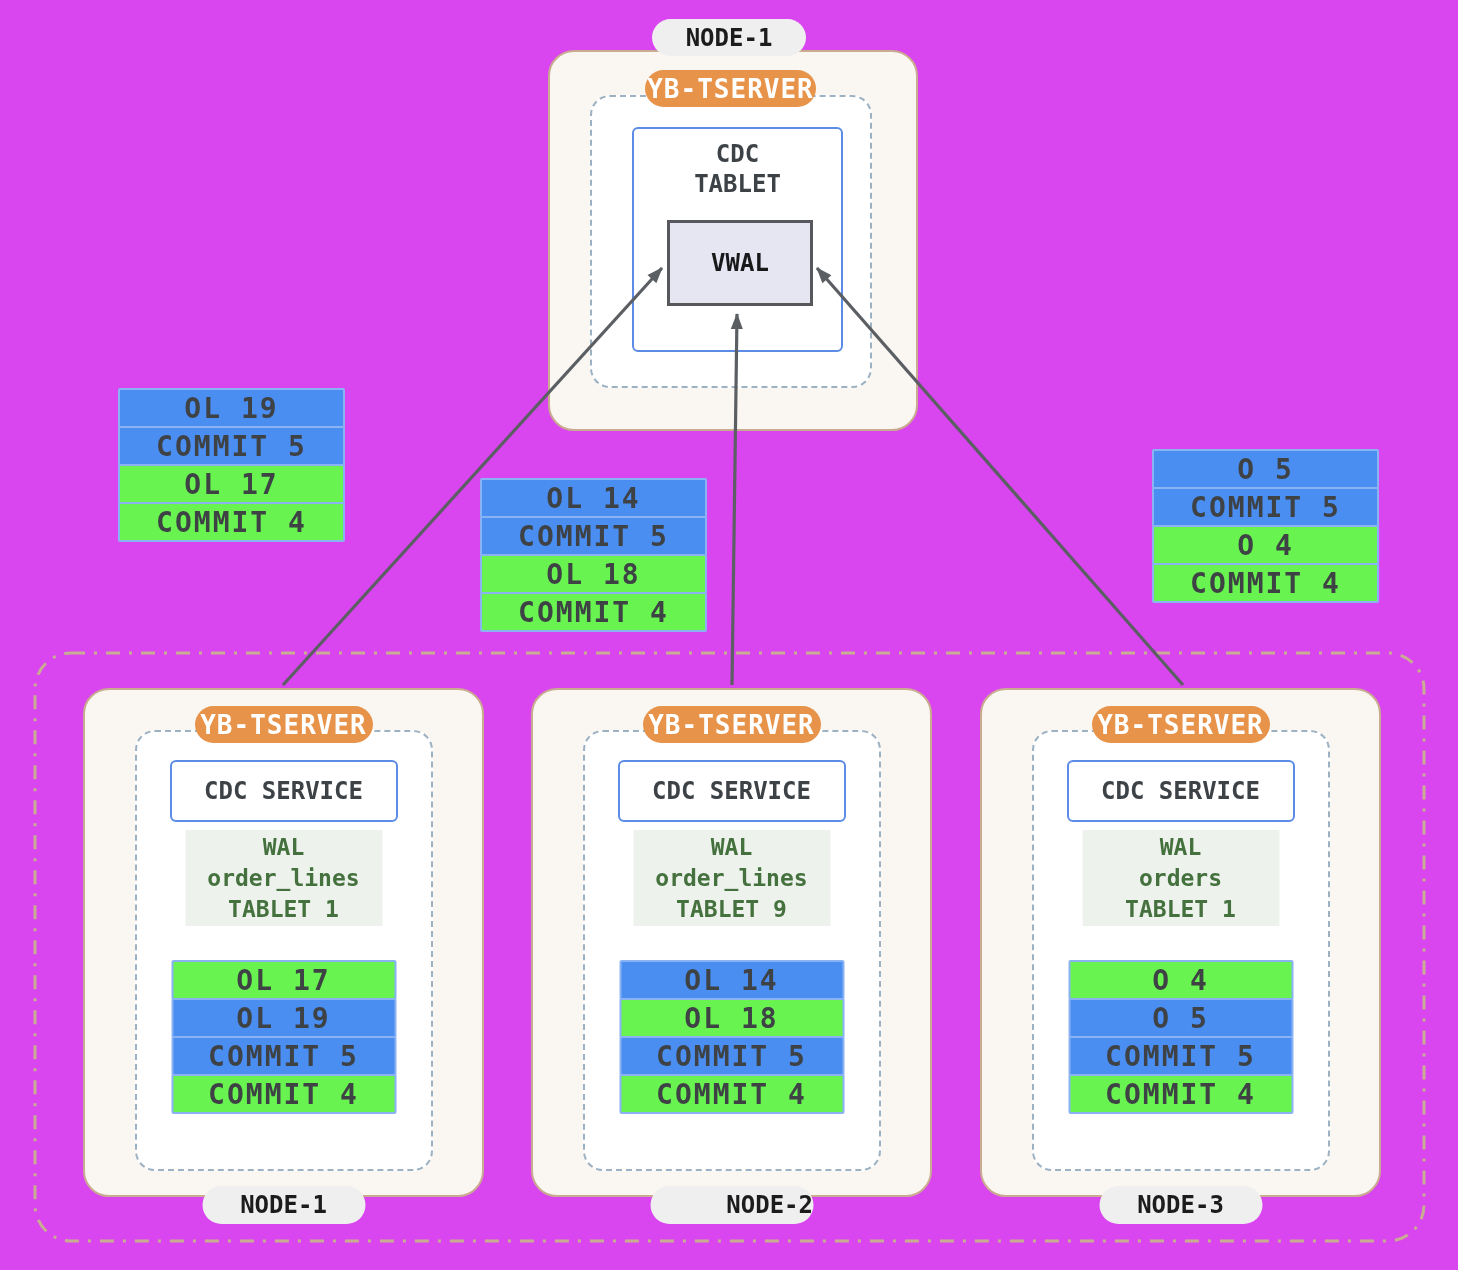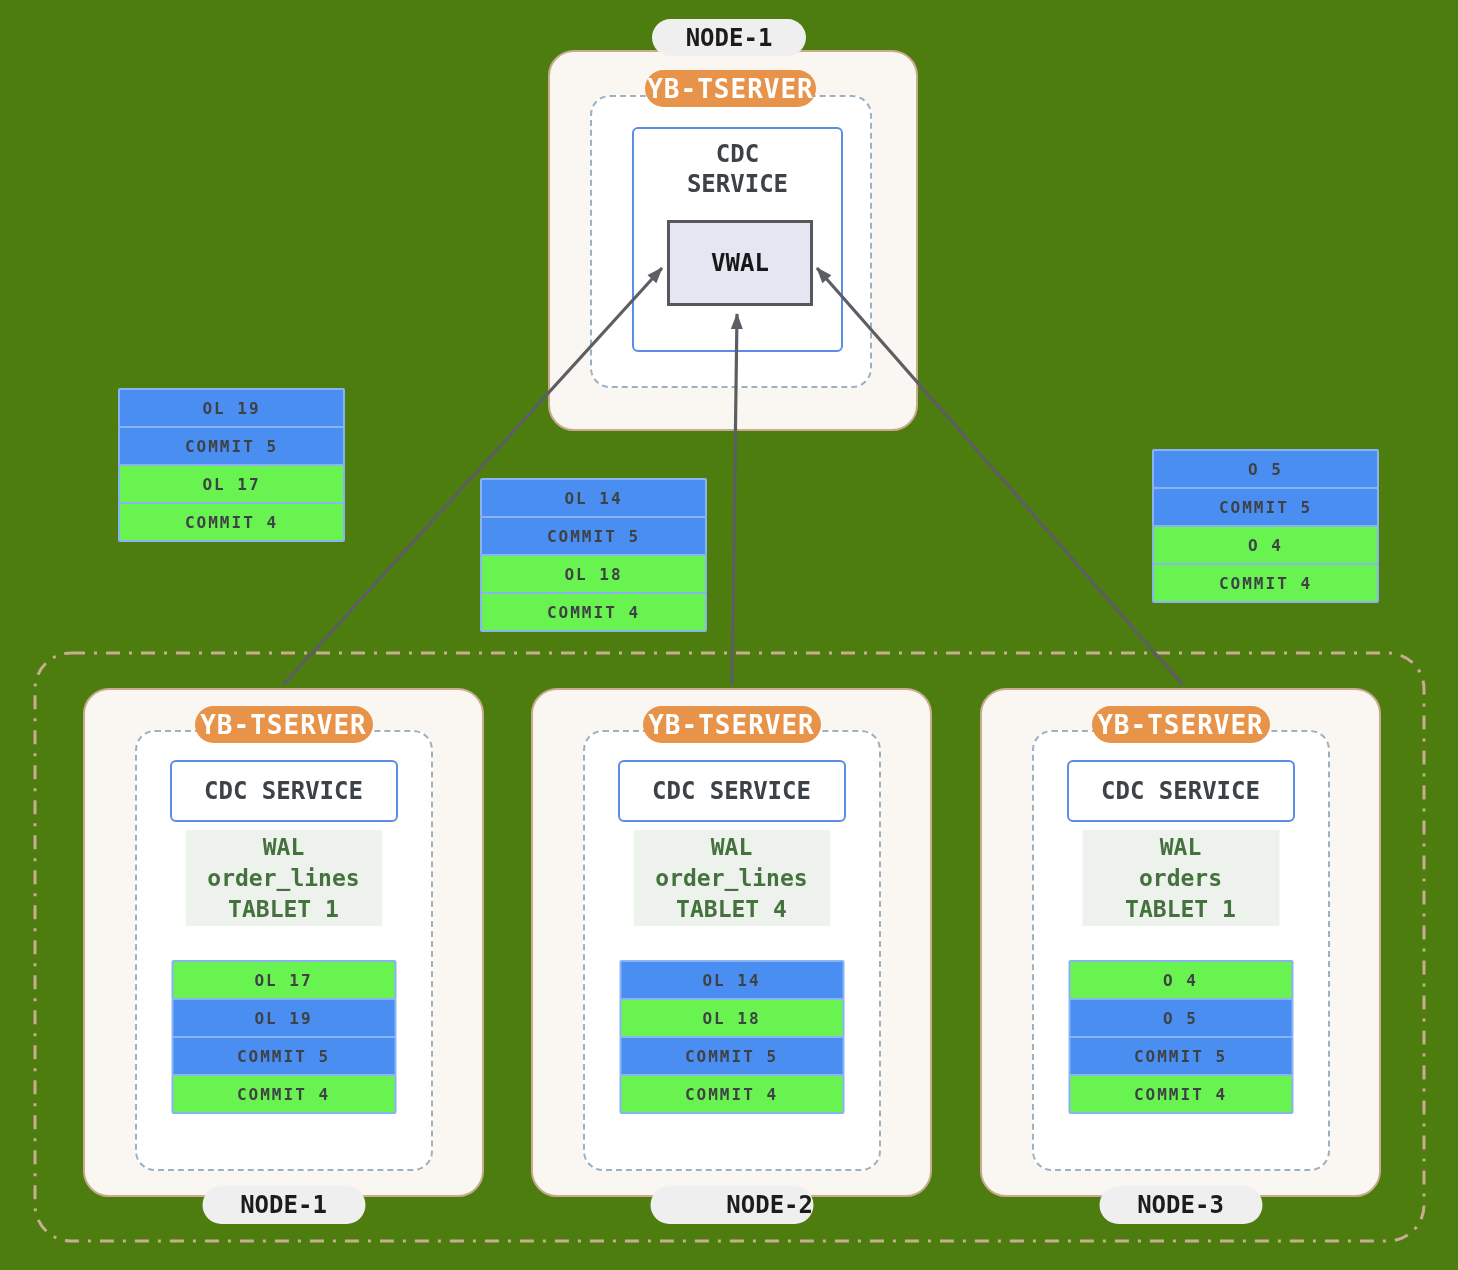--- a/index.html
+++ b/index.html
@@ -1,17 +1,17 @@
 <!DOCTYPE html>
 <html><head>
 <meta charset="utf-8">
 <style>
   html,body{margin:0;padding:0;background:#ffffff;}
   .canvas{
-    position:relative;width:1458px;height:1270px;background:#4d7c0f;overflow:hidden;
+    position:relative;width:1458px;height:1270px;background:#d946ef;overflow:hidden;
     font-family:"DejaVu Sans Mono","Liberation Mono",monospace;
   }
   
   .pill{
     position:absolute;display:flex;align-items:center;justify-content:center;
     border-radius:20px;font-weight:bold;white-space:nowrap;
   }
   .node-pill{background:#f0efef;color:#1c1c1c;font-size:24px;z-index:6;}
   .tserver-pill{background:#e8934a;color:#ffffff;font-size:26px;letter-spacing:1px;z-index:6;}
   .card{
@@ -32,21 +32,21 @@
   }
   .wal-box{
     position:absolute;background:#edf3ec;z-index:3;
     display:flex;flex-direction:column;align-items:center;justify-content:center;
     color:#44713d;font-size:23px;font-weight:bold;line-height:31px;
   }
   .stack{position:absolute;z-index:3;}
   .wal-row{
     height:40px;border:2px solid #8ab3f3;border-radius:2px;box-sizing:border-box;
     display:flex;align-items:center;justify-content:center;
-    color:#3e4245;font-size:16px;font-weight:bold;letter-spacing:2px;
+    color:#3e4245;font-size:28px;font-weight:bold;letter-spacing:2px;
   }
   .wal-row + .wal-row{margin-top:-2px;}
   .overlay-svg{position:absolute;left:0;top:0;z-index:5;pointer-events:none;}
   .arrow-line{stroke:#5b5f63;stroke-width:3.2;fill:none;}
   .dashdot-rect{stroke:#c9ad92;stroke-width:3;fill:none;}
 </style>
 </head>
 <body>
 
 <div class="canvas">
@@ -58,21 +58,21 @@
   <div class="card" style="left:548px;top:50px;width:366px;height:377px;"></div>
 
   <div class="pill tserver-pill" style="left:645px;top:70px;width:171px;height:37px;">
     <span>YB-TSERVER</span>
   </div>
 
   <div class="dashed-box" style="left:590px;top:95px;width:278px;height:289px;"></div>
 
   <div class="cdc-box" style="left:632px;top:127px;width:211px;height:225px;padding-top:10px;box-sizing:border-box;">
     <span>CDC</span>
-    <span>SERVICE</span>
+    <span>TABLET</span>
   </div>
 
   <div class="vwal-box" style="left:667px;top:220px;width:146px;height:86px;box-sizing:border-box;">
     <span>VWAL</span>
   </div>
 
   <div class="stack" style="left:118px;top:388px;width:227px;">
       <div class="wal-row" style="background: rgb(75, 142, 242); border-color: rgb(138, 179, 243);">OL 19</div>
       <div class="wal-row" style="background: rgb(75, 142, 242); border-color: rgb(138, 179, 243);">COMMIT 5</div>
       <div class="wal-row" style="background: rgb(104, 243, 81); border-color: rgb(138, 179, 243);">OL 17</div>
@@ -121,21 +121,21 @@
     <div class="pill tserver-pill" style="left:50%;transform:translateX(-50%);top:16px;width:178px;height:37px;">
       <span>YB-TSERVER</span>
     </div>
     <div class="dashed-box" style="left:50%;transform:translateX(-50%);top:40px;width:294px;height:437px;"></div>
     <div class="cdc-box" style="left:50%;transform:translateX(-50%);top:70px;width:224px;height:58px;justify-content:center;">
       <span>CDC SERVICE</span>
     </div>
     <div class="wal-box" style="left:50%;transform:translateX(-50%);top:140px;width:197px;height:96px;">
       <span>WAL</span>
       <span>order_lines</span>
-      <span>TABLET 4</span>
+      <span>TABLET 9</span>
     </div>
     <div class="stack" style="left:50%;transform:translateX(-50%);top:270px;width:225px;">
         <div class="wal-row" style="background: rgb(75, 142, 242); border-color: rgb(138, 179, 243);">OL 14</div>
         <div class="wal-row" style="background: rgb(104, 243, 81); border-color: rgb(138, 179, 243);">OL 18</div>
         <div class="wal-row" style="background: rgb(75, 142, 242); border-color: rgb(138, 179, 243);">COMMIT 5</div>
         <div class="wal-row" style="background: rgb(104, 243, 81); border-color: rgb(138, 179, 243);">COMMIT 4</div>
       </div>
     <div class="pill node-pill" style="left:50%;transform:translateX(-50%);top:496px;width:163px;height:38px;justify-content:flex-end;">
       <span>NODE-2</span>
     </div>

